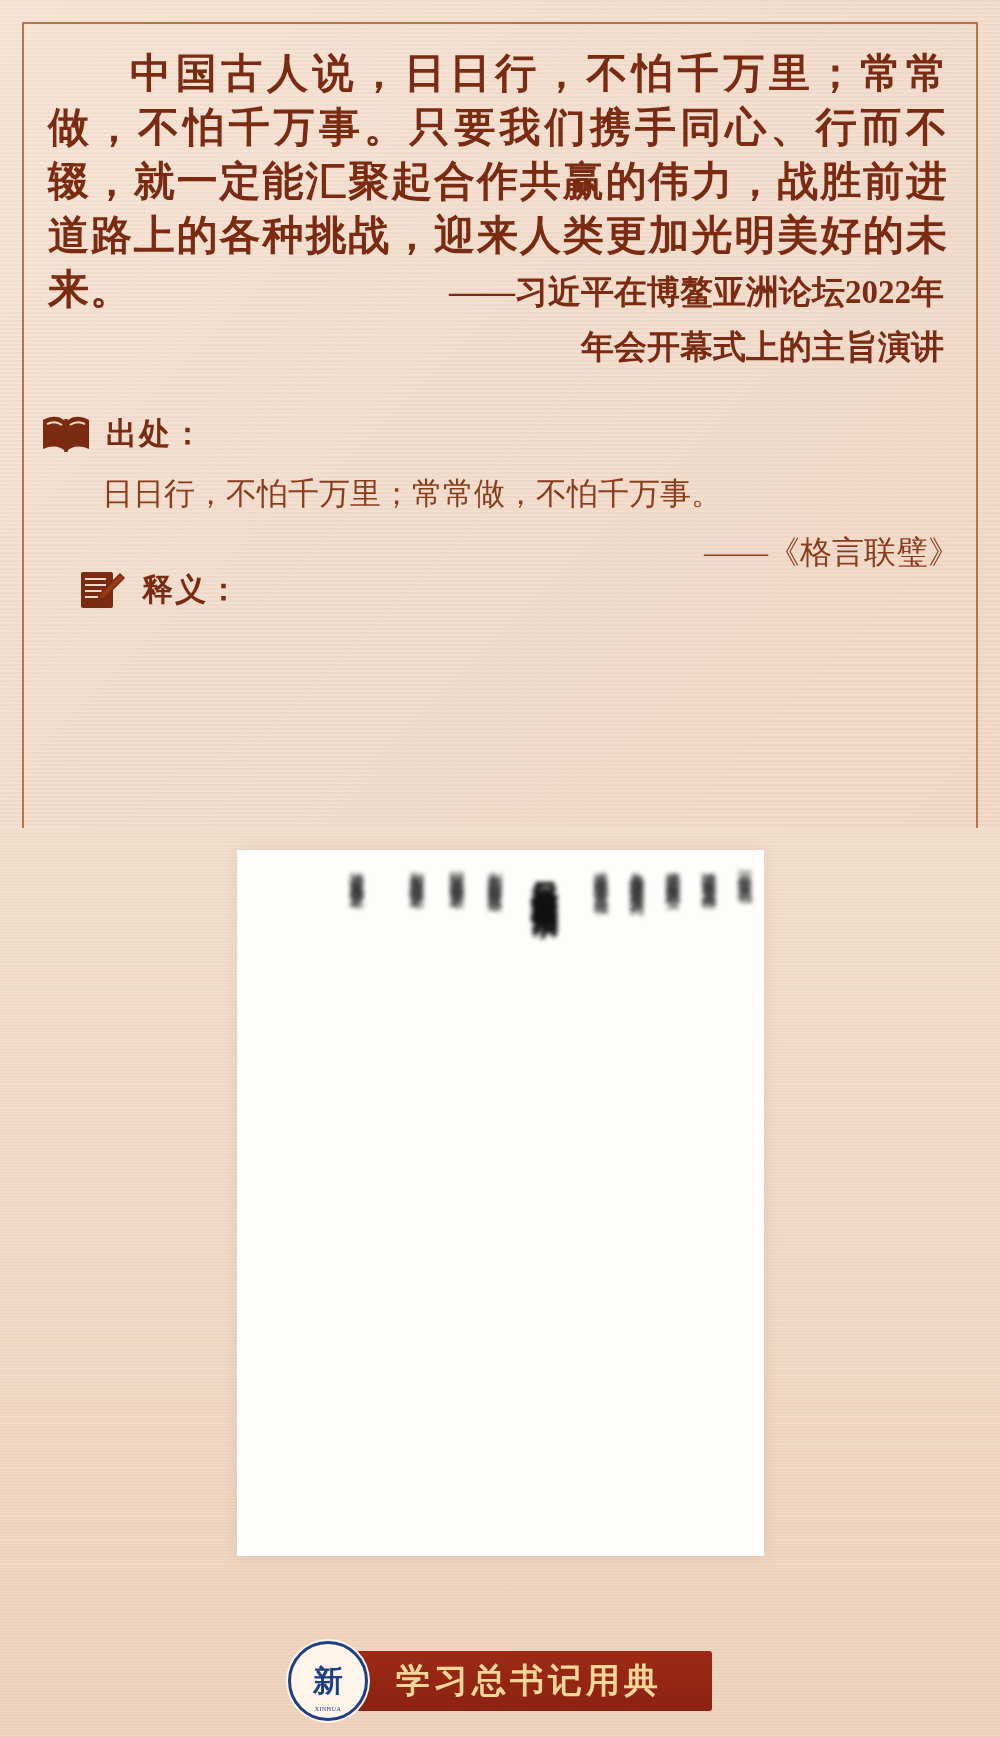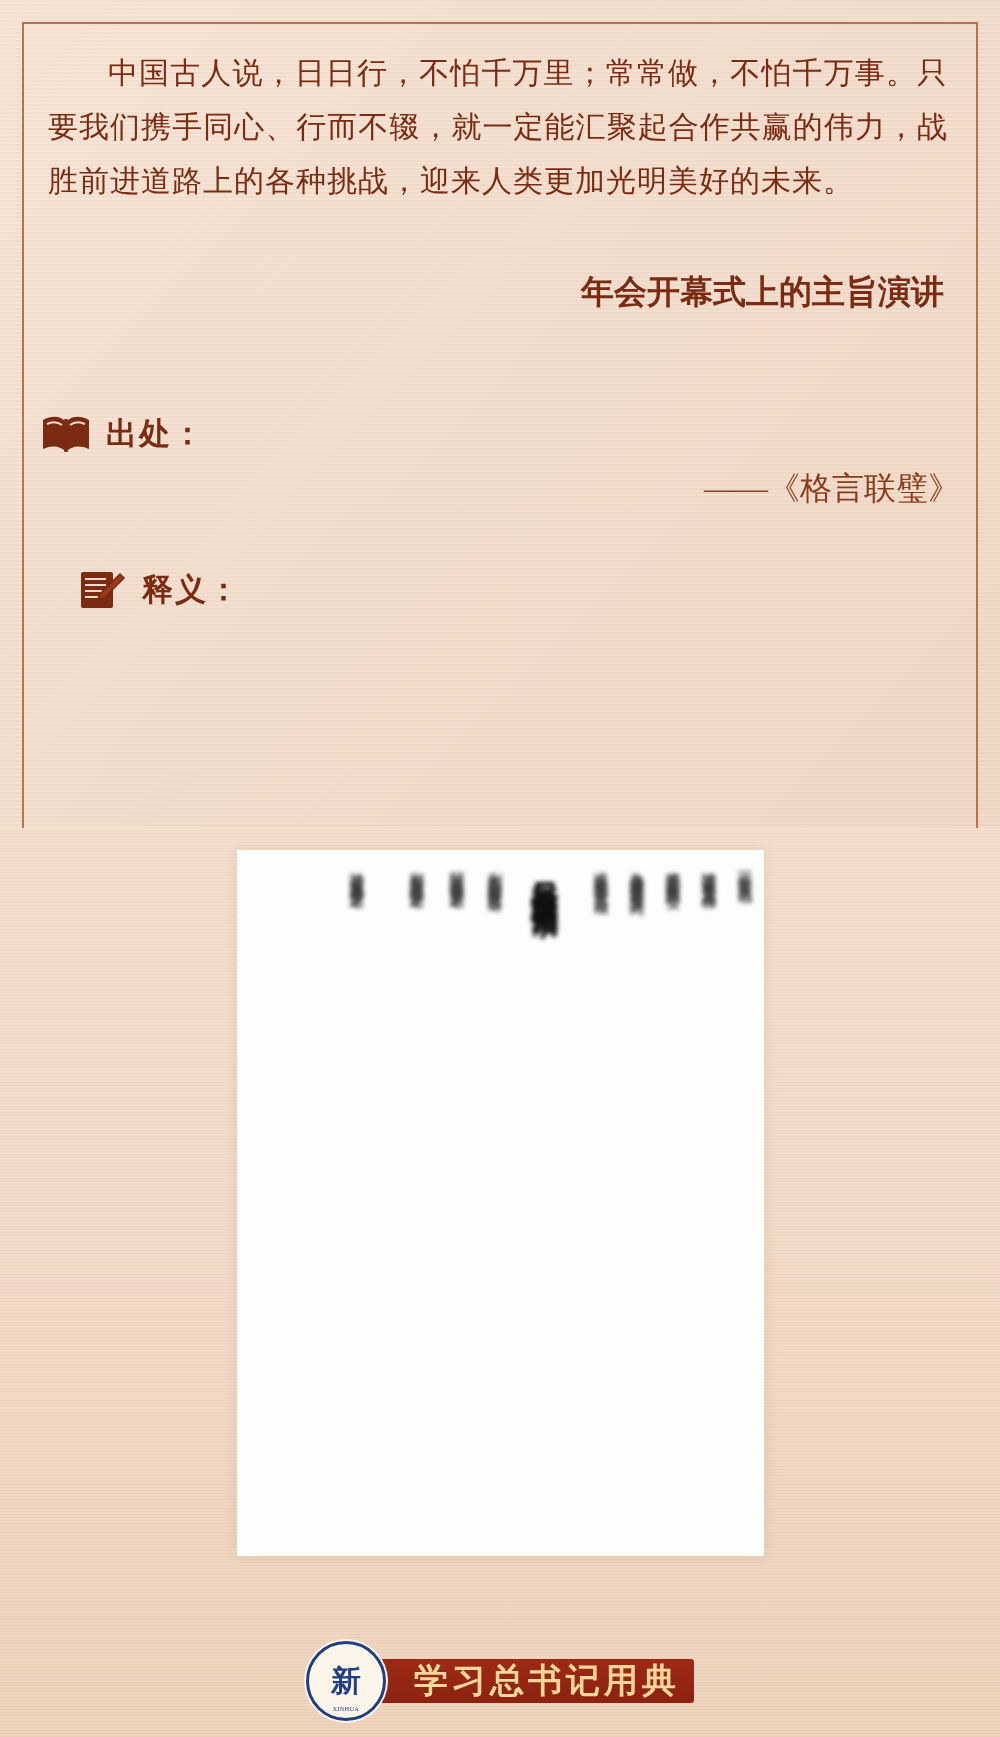--- a/index.html
+++ b/index.html
@@ -28,23 +28,23 @@
     border-left:2px solid #b5744a;
     border-top:2px solid #b5744a;
     border-right:2px solid #b5744a;
     border-bottom:none;
     box-sizing:border-box;
     pointer-events:none;
   }
   .quote{
     position:absolute;left:48px;top:46px;width:900px;
     color:#7a2b12;
-    font-size:30px;
+    font-size:41px;
     line-height:54px;
-    font-weight:normal;
+    font-weight:bold;
     letter-spacing:1px;
     text-align:justify;
   }
   .quote p{margin:0;text-indent:2em;}
   .attrib{
     position:absolute;left:48px;top:265px;width:896px;
     color:#7a2b12;font-size:33px;line-height:55px;font-weight:bold;
     text-align:right;
   }
   .attrib div{display:block;}
@@ -131,21 +131,21 @@
   .emblem .mark{
     color:#1f3f84;font-size:30px;font-weight:bold;line-height:1;
     font-family:"Liberation Serif",serif;
   }
   .emblem .sub{
     position:absolute;bottom:6px;left:0;right:0;text-align:center;
     font-size:6px;color:#1f3f84;letter-spacing:0.5px;
   }
   .ribbon{
     margin-left:-14px;
-    height:44px;padding:0 14px 0 42px;
+    height:60px;padding:0 50px 0 42px;
     background:linear-gradient(180deg,#9d2a16 0%,#8c2211 100%);
     display:flex;align-items:center;justify-content:center;
     border-radius:3px;
   }
   .ribbon span{
     color:#f6d79a;font-size:34px;font-weight:bold;letter-spacing:4px;
     font-family:"Liberation Serif",serif;
   }
 </style>
 </head>
@@ -154,35 +154,39 @@
 <div class="page">
 
   <div class="top-panel">
     <div class="inner-border"></div>
 
     <div class="quote">
       <p>中国古人说，日日行，不怕千万里；常常做，不怕千万事。只要我们携手同心、行而不辍，就一定能汇聚起合作共赢的伟力，战胜前进道路上的各种挑战，迎来人类更加光明美好的未来。</p>
     </div>
 
     <div class="attrib">
+      <div>——习近平在博鳌亚洲论坛2022年</div>
       <div>年会开幕式上的主旨演讲</div>
     </div>
 
     <div class="section" style="top:412px;">
       <div class="sec-head">
         <span class="icon">
           <svg viewBox="0 0 52 44" width="52" height="44" aria-hidden="true">
             <path d="M3 8 C12 3, 20 4, 25 9 L25 39 C20 34, 12 33, 3 37 Z" fill="#7a2b12"></path>
             <path d="M49 8 C40 3, 32 4, 27 9 L27 39 C32 34, 40 33, 49 37 Z" fill="#7a2b12"></path>
             <rect x="24.3" y="7" width="3.4" height="33" fill="#7a2b12"></rect>
             <path d="M7 12 C13 9, 18 10, 22 13" stroke="#f2dccb" stroke-width="2" fill="none"></path>
             <path d="M45 12 C39 9, 34 10, 30 13" stroke="#f2dccb" stroke-width="2" fill="none"></path>
           </svg>
         </span>
         <span class="label">出处：</span>
+      </div>
+      <div class="sec-body">
+        <p>日日行，不怕千万里；常常做，不怕千万事。</p>
       </div>
       <div class="src-attrib">——《格言联璧》</div>
     </div>
 
     <div class="section" style="top:568px;margin-left:36px;">
       <div class="sec-head">
         <span class="icon">
           <svg viewBox="0 0 52 44" width="52" height="44" aria-hidden="true">
             <rect x="5" y="4" width="32" height="36" rx="2" fill="#7a2b12"></rect>
             <path d="M9 11 H30 M9 17 H30 M9 23 H26 M9 29 H22" stroke="#f2dccb" stroke-width="2"></path>

